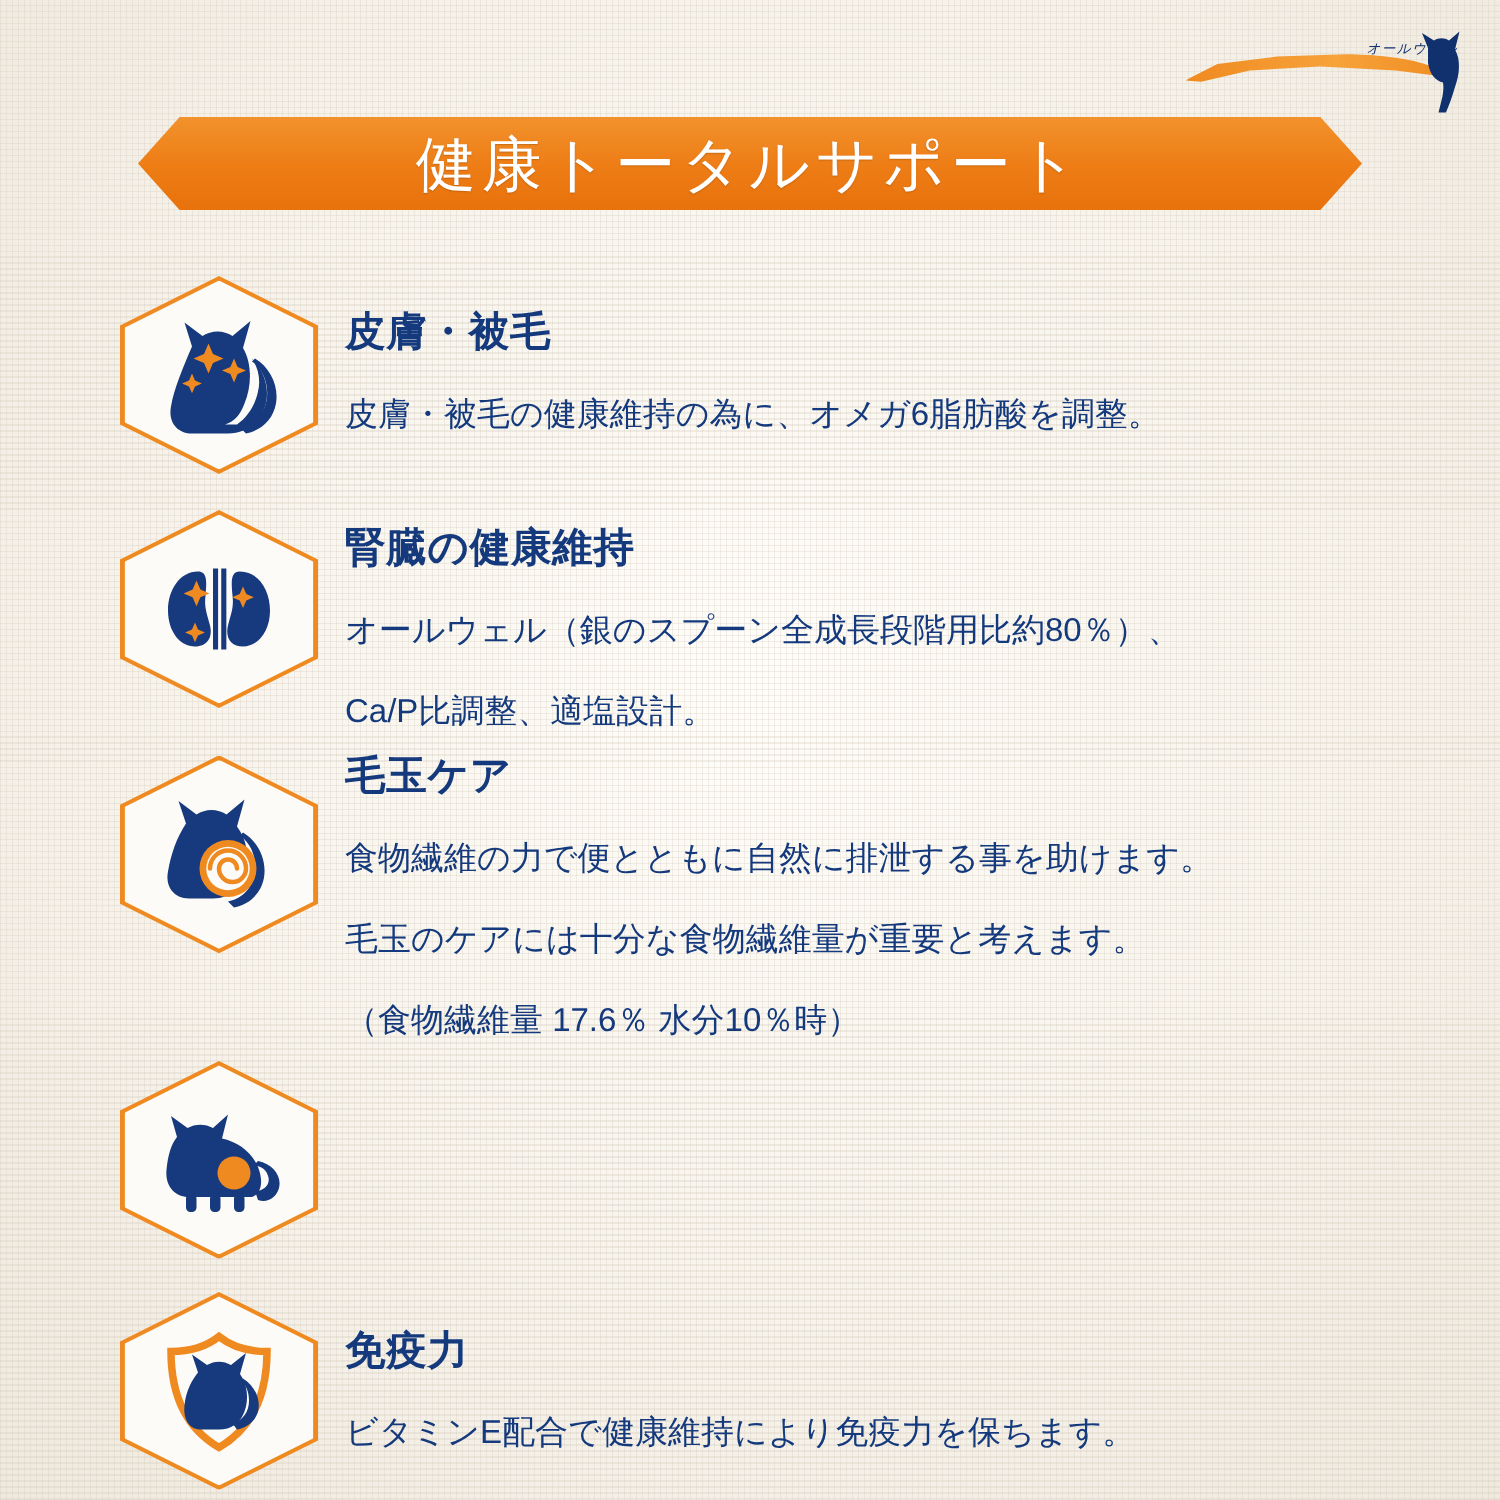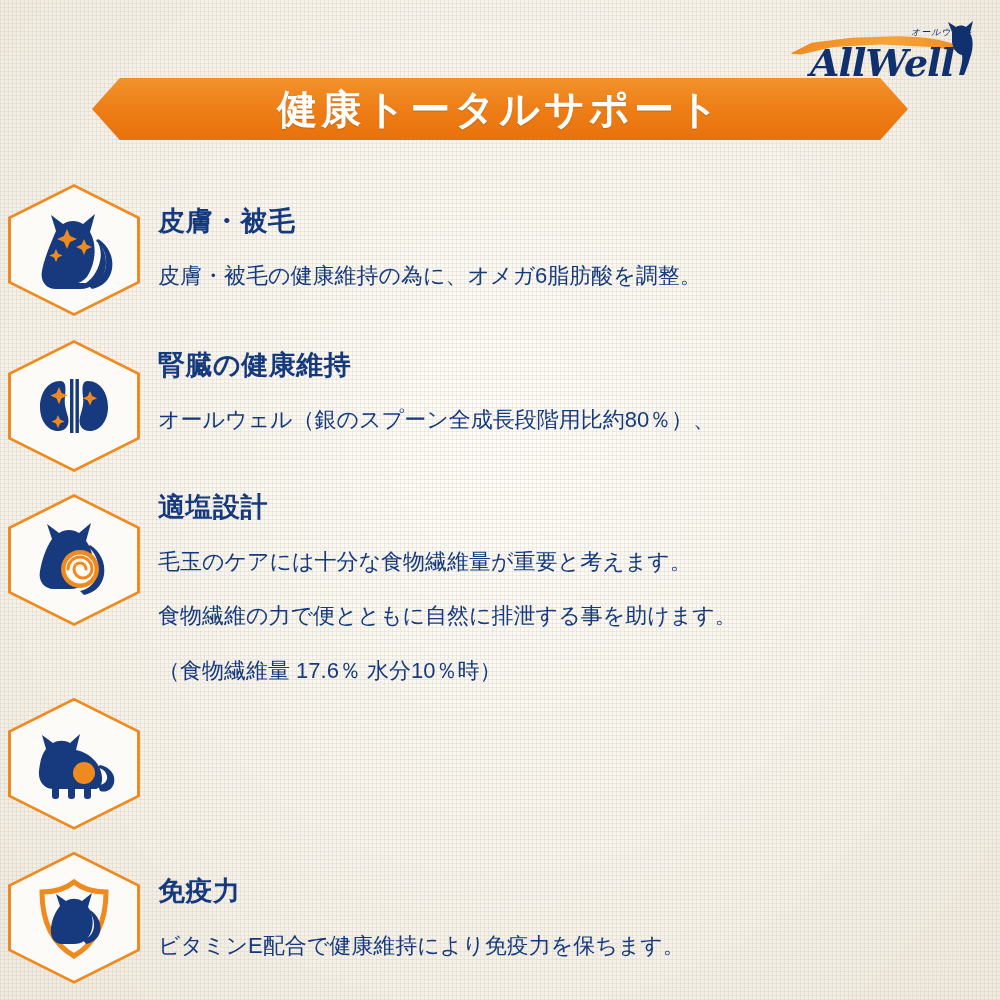--- a/index.html
+++ b/index.html
@@ -91,36 +91,37 @@
     clip-path: polygon(3.4% 0%, 96.6% 0%, 100% 50%, 96.6% 100%, 3.4% 100%, 0% 50%);
   }
   .banner-title {
     position: absolute;
     inset: 0;
     display: flex;
     align-items: center;
     justify-content: center;
     color: #ffffff;
     font-size: 40px;
-    font-weight: bold;
+    font-weight: normal;
     letter-spacing: 4px;
     text-shadow: 0 1px 1px rgba(120,60,0,0.35);
   }
 
   
   .features {
     position: absolute;
     left: 0;
     top: 176px;
     width: 1000px;
   }
   .feature {
     position: relative;
     display: flex;
     align-items: flex-start;
+    padding-left: 72px;
     margin-bottom: 10px;
   }
   .hexwrap {
     position: relative;
     width: 148px;
     height: 148px;
     flex: 0 0 148px;
   }
   .hex {
     position: absolute;
@@ -184,21 +185,20 @@
   .feature.r4 { margin-bottom: 6px; }
 </style>
 </head>
 <body>
 
 <div class="page">
 
   <div class="logo">
     <div class="logo-swoosh"></div>
     <div class="logo-kana">オールウェル</div>
-    <div class="logo-text">AllWell</div>
     <svg class="logo-cat" viewBox="0 0 34 56">
       <path d="M10 12 L6 2 L14 7 C17 5 21 5 24 7 L31 1 L28 13 C32 20 31 30 28 38 C26 45 24 50 22 55 L17 55 C19 47 21 41 20 35 C15 34 11 29 10 22 Z" fill="#10306e"></path>
     </svg>
   </div>
 
   <div class="banner">
     <div class="banner-shape"></div>
     <div class="banner-title">健康トータルサポート</div>
   </div>
 
@@ -236,41 +236,42 @@
             <rect x="49.5" y="18" width="3.4" height="54" fill="#163a7d"></rect>
             <path d="M33 26 l2.6 6 6 2.6 -6 2.6 -2.6 6 -2.6 -6 -6 -2.6 6 -2.6 z" fill="#ef8a20"></path>
             <path d="M64 30 l2.2 5 5 2.2 -5 2.2 -2.2 5 -2.2 -5 -5 -2.2 5 -2.2 z" fill="#ef8a20"></path>
             <path d="M32 54 l2 4.6 4.6 2 -4.6 2 -2 4.6 -2 -4.6 -4.6 -2 4.6 -2 z" fill="#ef8a20"></path>
           </svg>
         </div>
       </div>
       <div class="text-col">
         <div class="feature-title">腎臓の健康維持</div>
         <div class="feature-line">オールウェル（銀のスプーン全成長段階用比約80％）、</div>
+        <div class="feature-line">Ca/P比調整、適塩設計。</div>
       </div>
     </div>
 
     <div class="feature r3">
       <div class="hexwrap">
         <div class="hex"></div>
         <div class="hex-inner"></div>
         <div class="hex-icon">
           <svg width="96" height="90" viewBox="0 0 96 90">
             <path d="M26 24 L21 9 L33 18 C39 14 47 14 53 18 L65 8 L60 26 C66 34 68 44 66 54 C64 66 56 74 44 74 L28 74 C18 74 12 66 14 56 C16 44 20 33 26 24 Z" fill="#163a7d"></path>
             <path d="M64 30 C74 36 80 48 78 60 C76 71 68 78 58 80 L54 76 C64 74 71 66 72 56 C73 46 69 37 62 32 Z" fill="#163a7d"></path>
             <circle cx="54" cy="54" r="19" fill="#ef8a20"></circle>
             <circle cx="54" cy="54" r="14.5" fill="#fdfbf7"></circle>
             <path d="M42 54 a12 12 0 0 1 24 0 a9 9 0 0 1 -18 0 a6 6 0 0 1 12 0" fill="none" stroke="#ef8a20" stroke-width="3" stroke-linecap="round"></path>
           </svg>
         </div>
       </div>
       <div class="text-col">
-        <div class="feature-title">適塩設計</div>
+        <div class="feature-title">毛玉ケア</div>
+        <div class="feature-line">食物繊維の力で便とともに自然に排泄する事を助けます。</div>
         <div class="feature-line">毛玉のケアには十分な食物繊維量が重要と考えます。</div>
-        <div class="feature-line">食物繊維の力で便とともに自然に排泄する事を助けます。</div>
         <div class="feature-line">（食物繊維量 17.6％ 水分10％時）</div>
       </div>
     </div>
 
     <div class="feature r4">
       <div class="hexwrap">
         <div class="hex"></div>
         <div class="hex-inner"></div>
         <div class="hex-icon">
           <svg width="100" height="90" viewBox="0 0 100 90">

